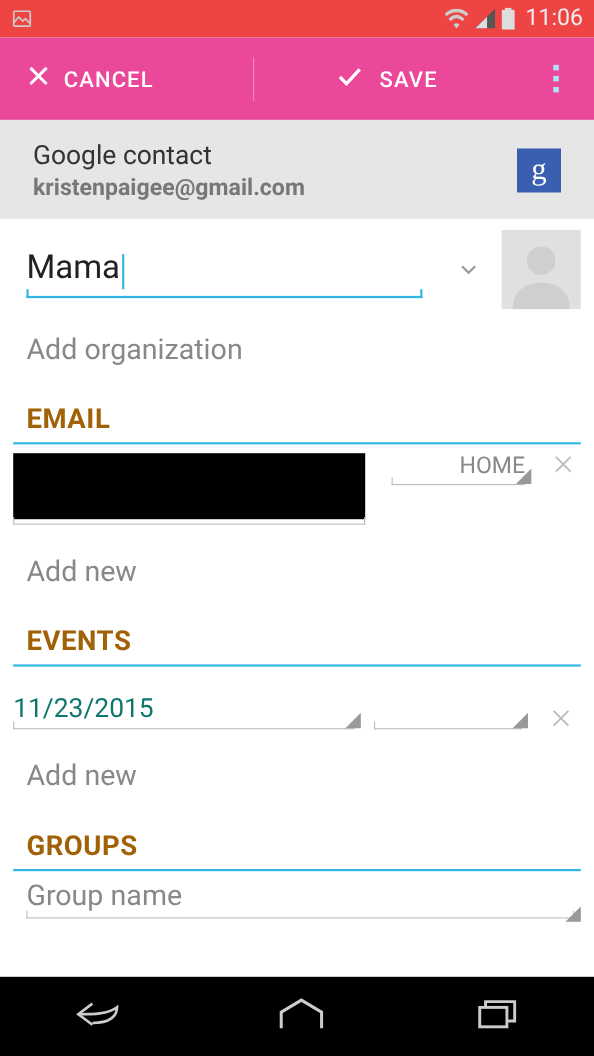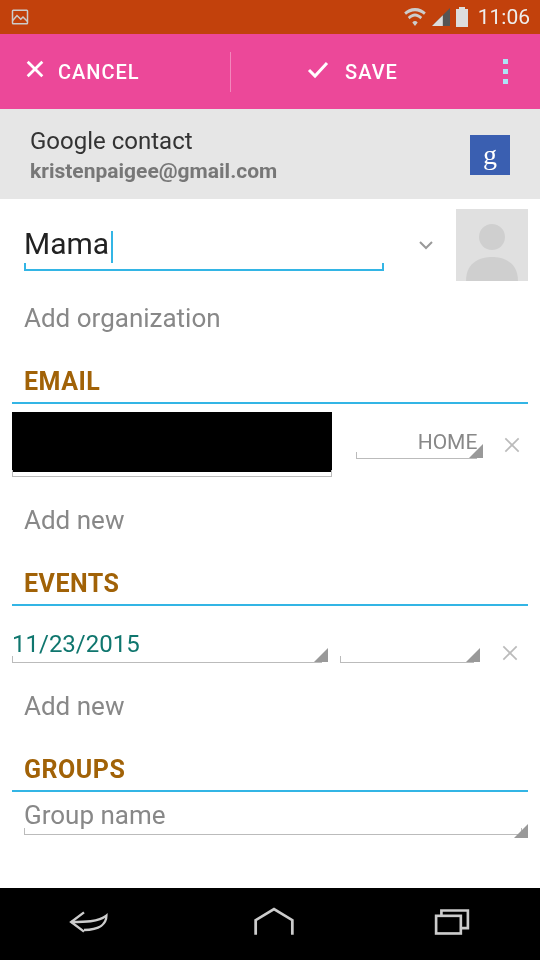--- a/index.html
+++ b/index.html
@@ -1,20 +1,20 @@
 <!DOCTYPE html>
 <html><head>
 <meta charset="utf-8">
 <style>
   * { box-sizing: border-box; margin: 0; padding: 0; }
   html, body { width: 540px; height: 960px; font-family: Roboto, "Helvetica Neue", Arial, sans-serif; background: #fff; overflow: hidden; }
   body { display: flex; flex-direction: column; }
 
   
-  .status-bar { height: 34px; background: #c2410c; color: #fff; display: flex; align-items: center; padding: 0 10px; font-size: 20px; gap: 16px; }
+  .status-bar { height: 34px; background: #ef4444; color: #fff; display: flex; align-items: center; padding: 0 10px; font-size: 20px; gap: 16px; }
   .status-left { display: flex; align-items: center; gap: 6px; }
   .status-right { margin-left: auto; display: flex; align-items: center; gap: 6px; }
   .status-icon svg { display: block; }
 
   
   .action-bar { height: 75px; background: #ec4899; display: flex; align-items: center; color: #fff; }
   .action-btn { display: flex; align-items: center; gap: 12px; color: #fff; font-weight: 500; letter-spacing: 1px; font-size: 20px; padding: 0 24px; height: 100%; }
   .cancel { flex: 0 0 230px; }
   .save { flex: 1; justify-content: center; }
   .divider-v { width: 1px; height: 40px; background: rgba(255,255,255,0.35); }
@@ -164,21 +164,21 @@
           <path d="M10 72 C10 52 26 48 36 48 C46 48 62 52 62 72 Z" fill="#cfcfcf"></path>
         </svg>
     </div>
   </div>
 
   <div class="add-org">Add organization</div>
 
   <div class="section-label">EMAIL</div>
   <div class="section-divider"></div>
 
-  <div class="field-row" style="align-items:center;">
+  <div class="field-row" style="align-items:flex-start;">
     <div class="field-main" style="flex:0 0 auto;">
       <div class="redacted"></div>
       <div class="underline-grey" style="width:320px;"></div>
     </div>
     <div style="flex:1"></div>
     <div class="field-type">
       <span>HOME</span>
       <div class="underline-grey"></div>
       <div class="tri"></div>
     </div>

